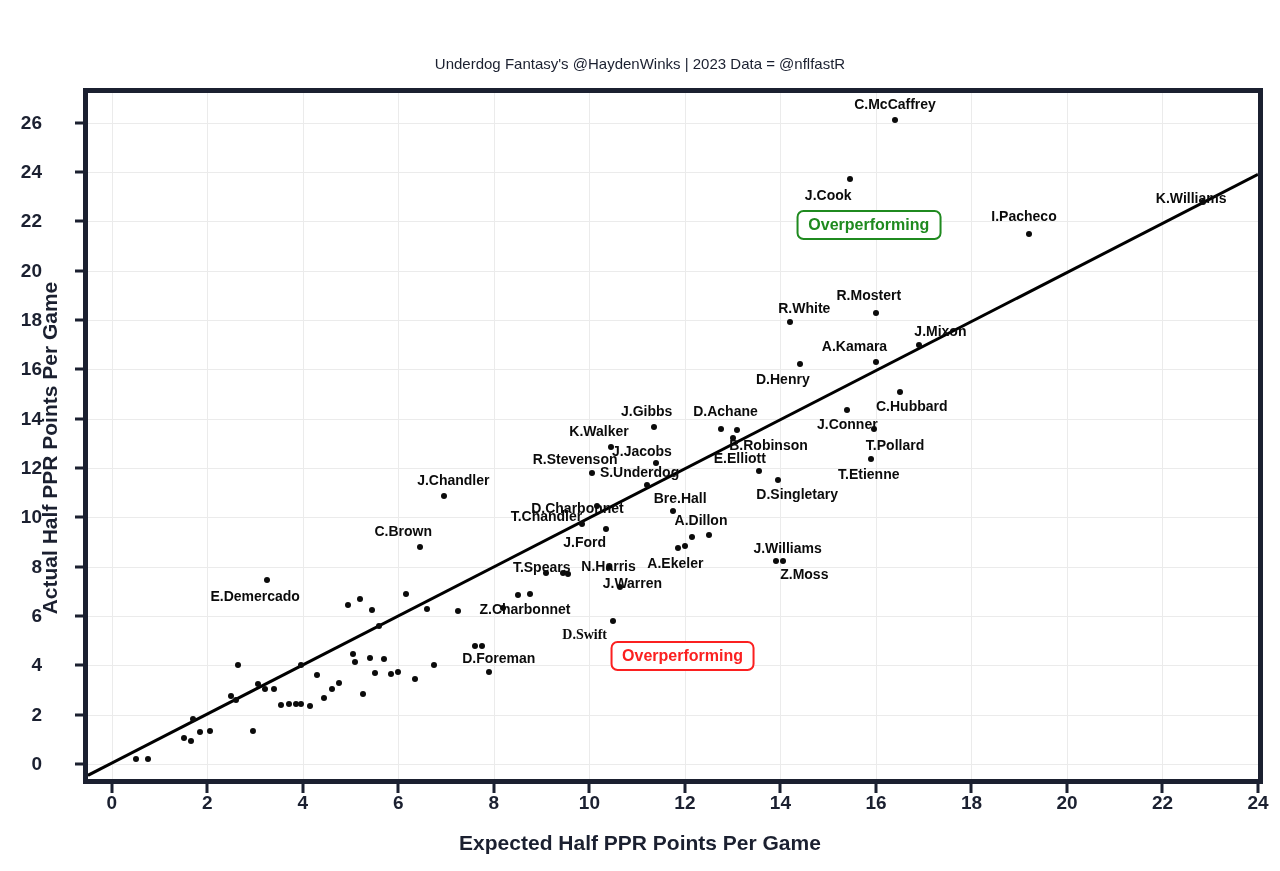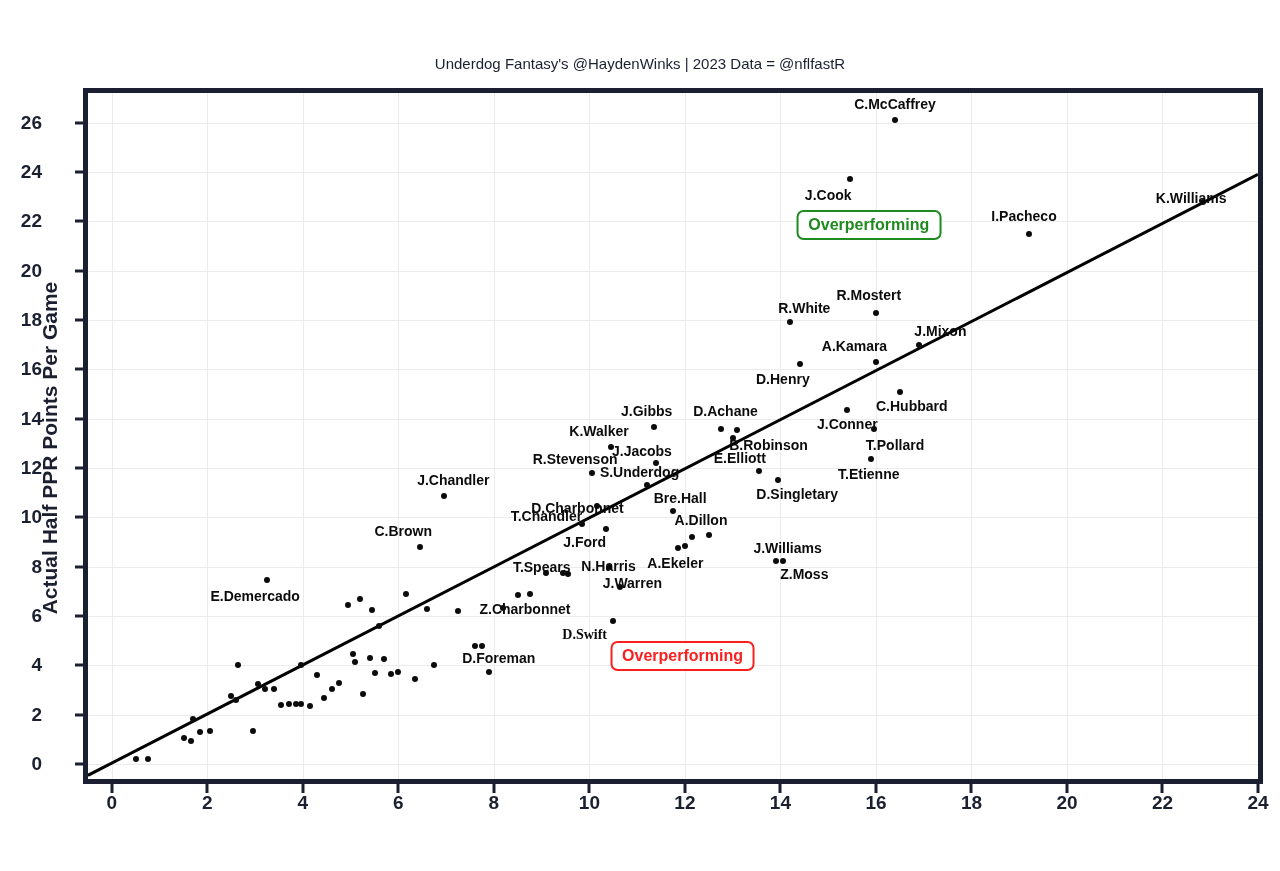--- a/index.html
+++ b/index.html
@@ -91,20 +91,21 @@
   .annot.over{color:#1f8a1f;border:2px solid #1f8a1f;}
   .annot.under{color:#fb2020;border:2px solid #fb2020;}
 </style>
 </head>
 <body>
 
 <div id="chart-root">
 
   <div class="chart-subtitle">Underdog Fantasy's @HaydenWinks | 2023 Data = @nflfastR</div>
 
+  <div class="axis-title-x">Expected Half PPR Points Per Game</div>
   <div class="axis-title-y">Actual Half PPR Points Per Game</div>
 
   <div id="tick-layer">
       <div class="ytick-label" style="top: 764.194px;">0</div>
       <div class="ytick-mark" style="top: 764.194px; left: 75px;"></div>
       <div class="ytick-label" style="top: 714.842px;">2</div>
       <div class="ytick-mark" style="top: 714.842px; left: 75px;"></div>
       <div class="ytick-label" style="top: 665.489px;">4</div>
       <div class="ytick-mark" style="top: 665.489px; left: 75px;"></div>
       <div class="ytick-label" style="top: 616.137px;">6</div>

